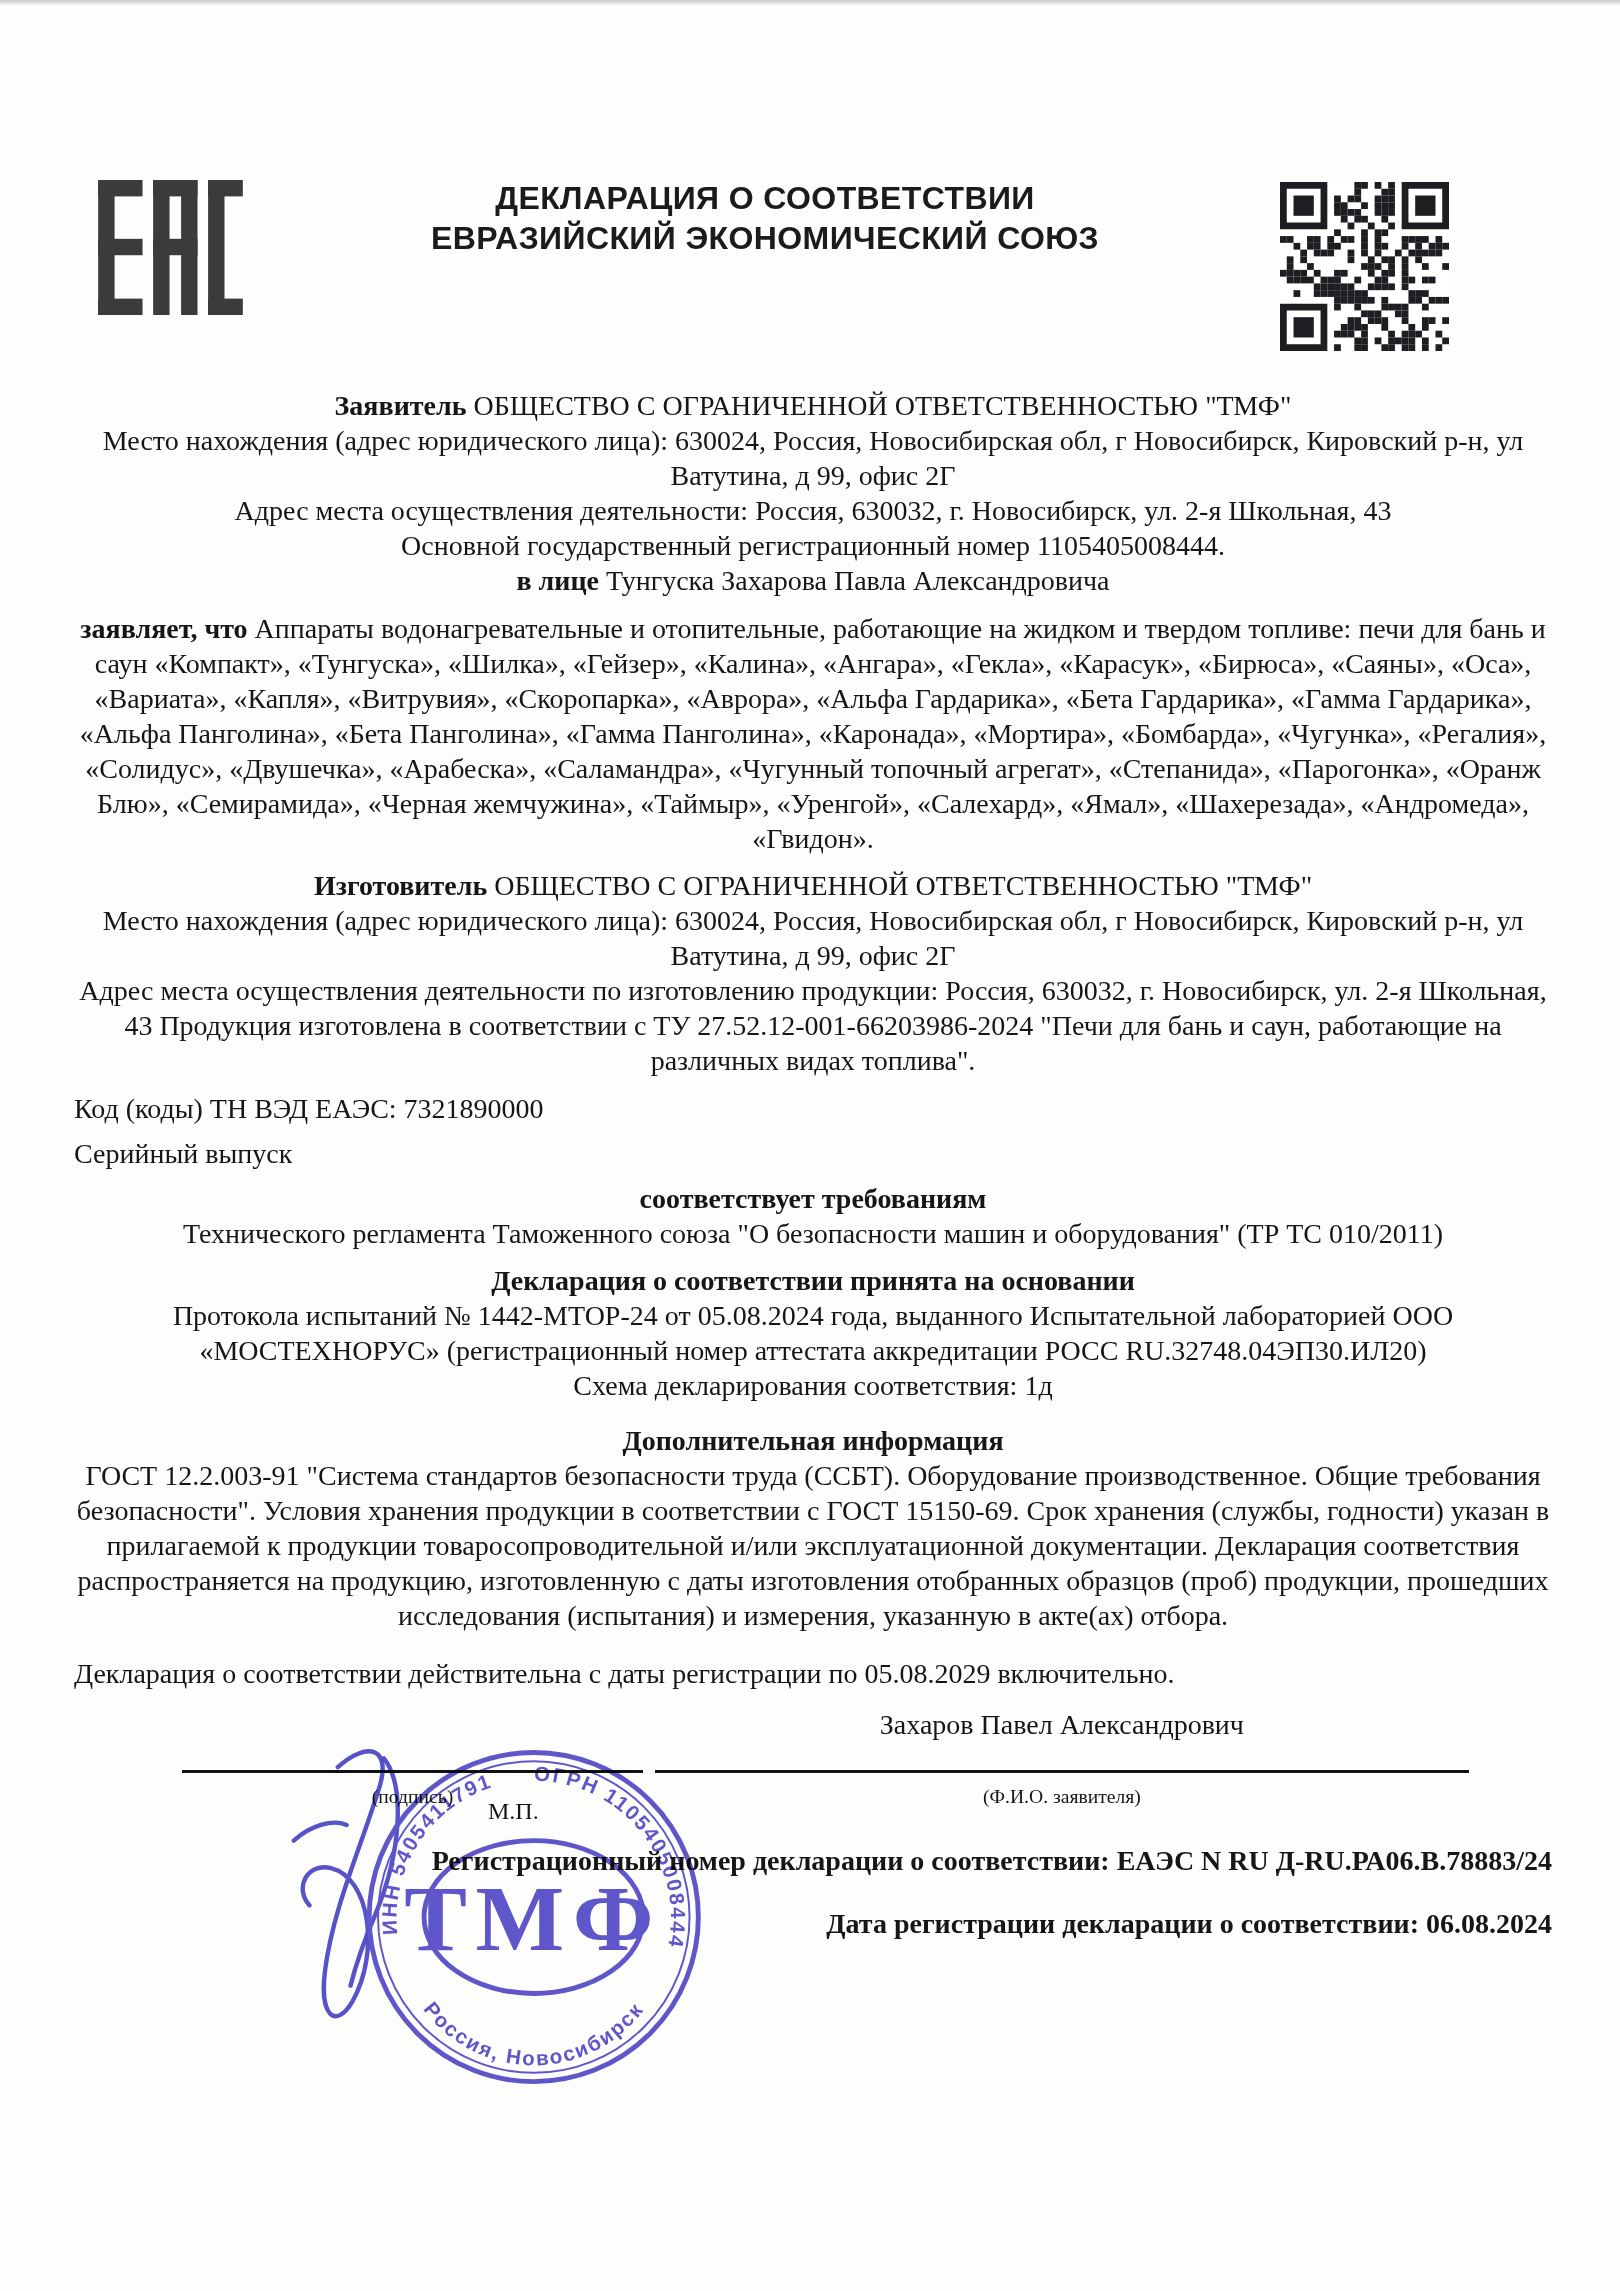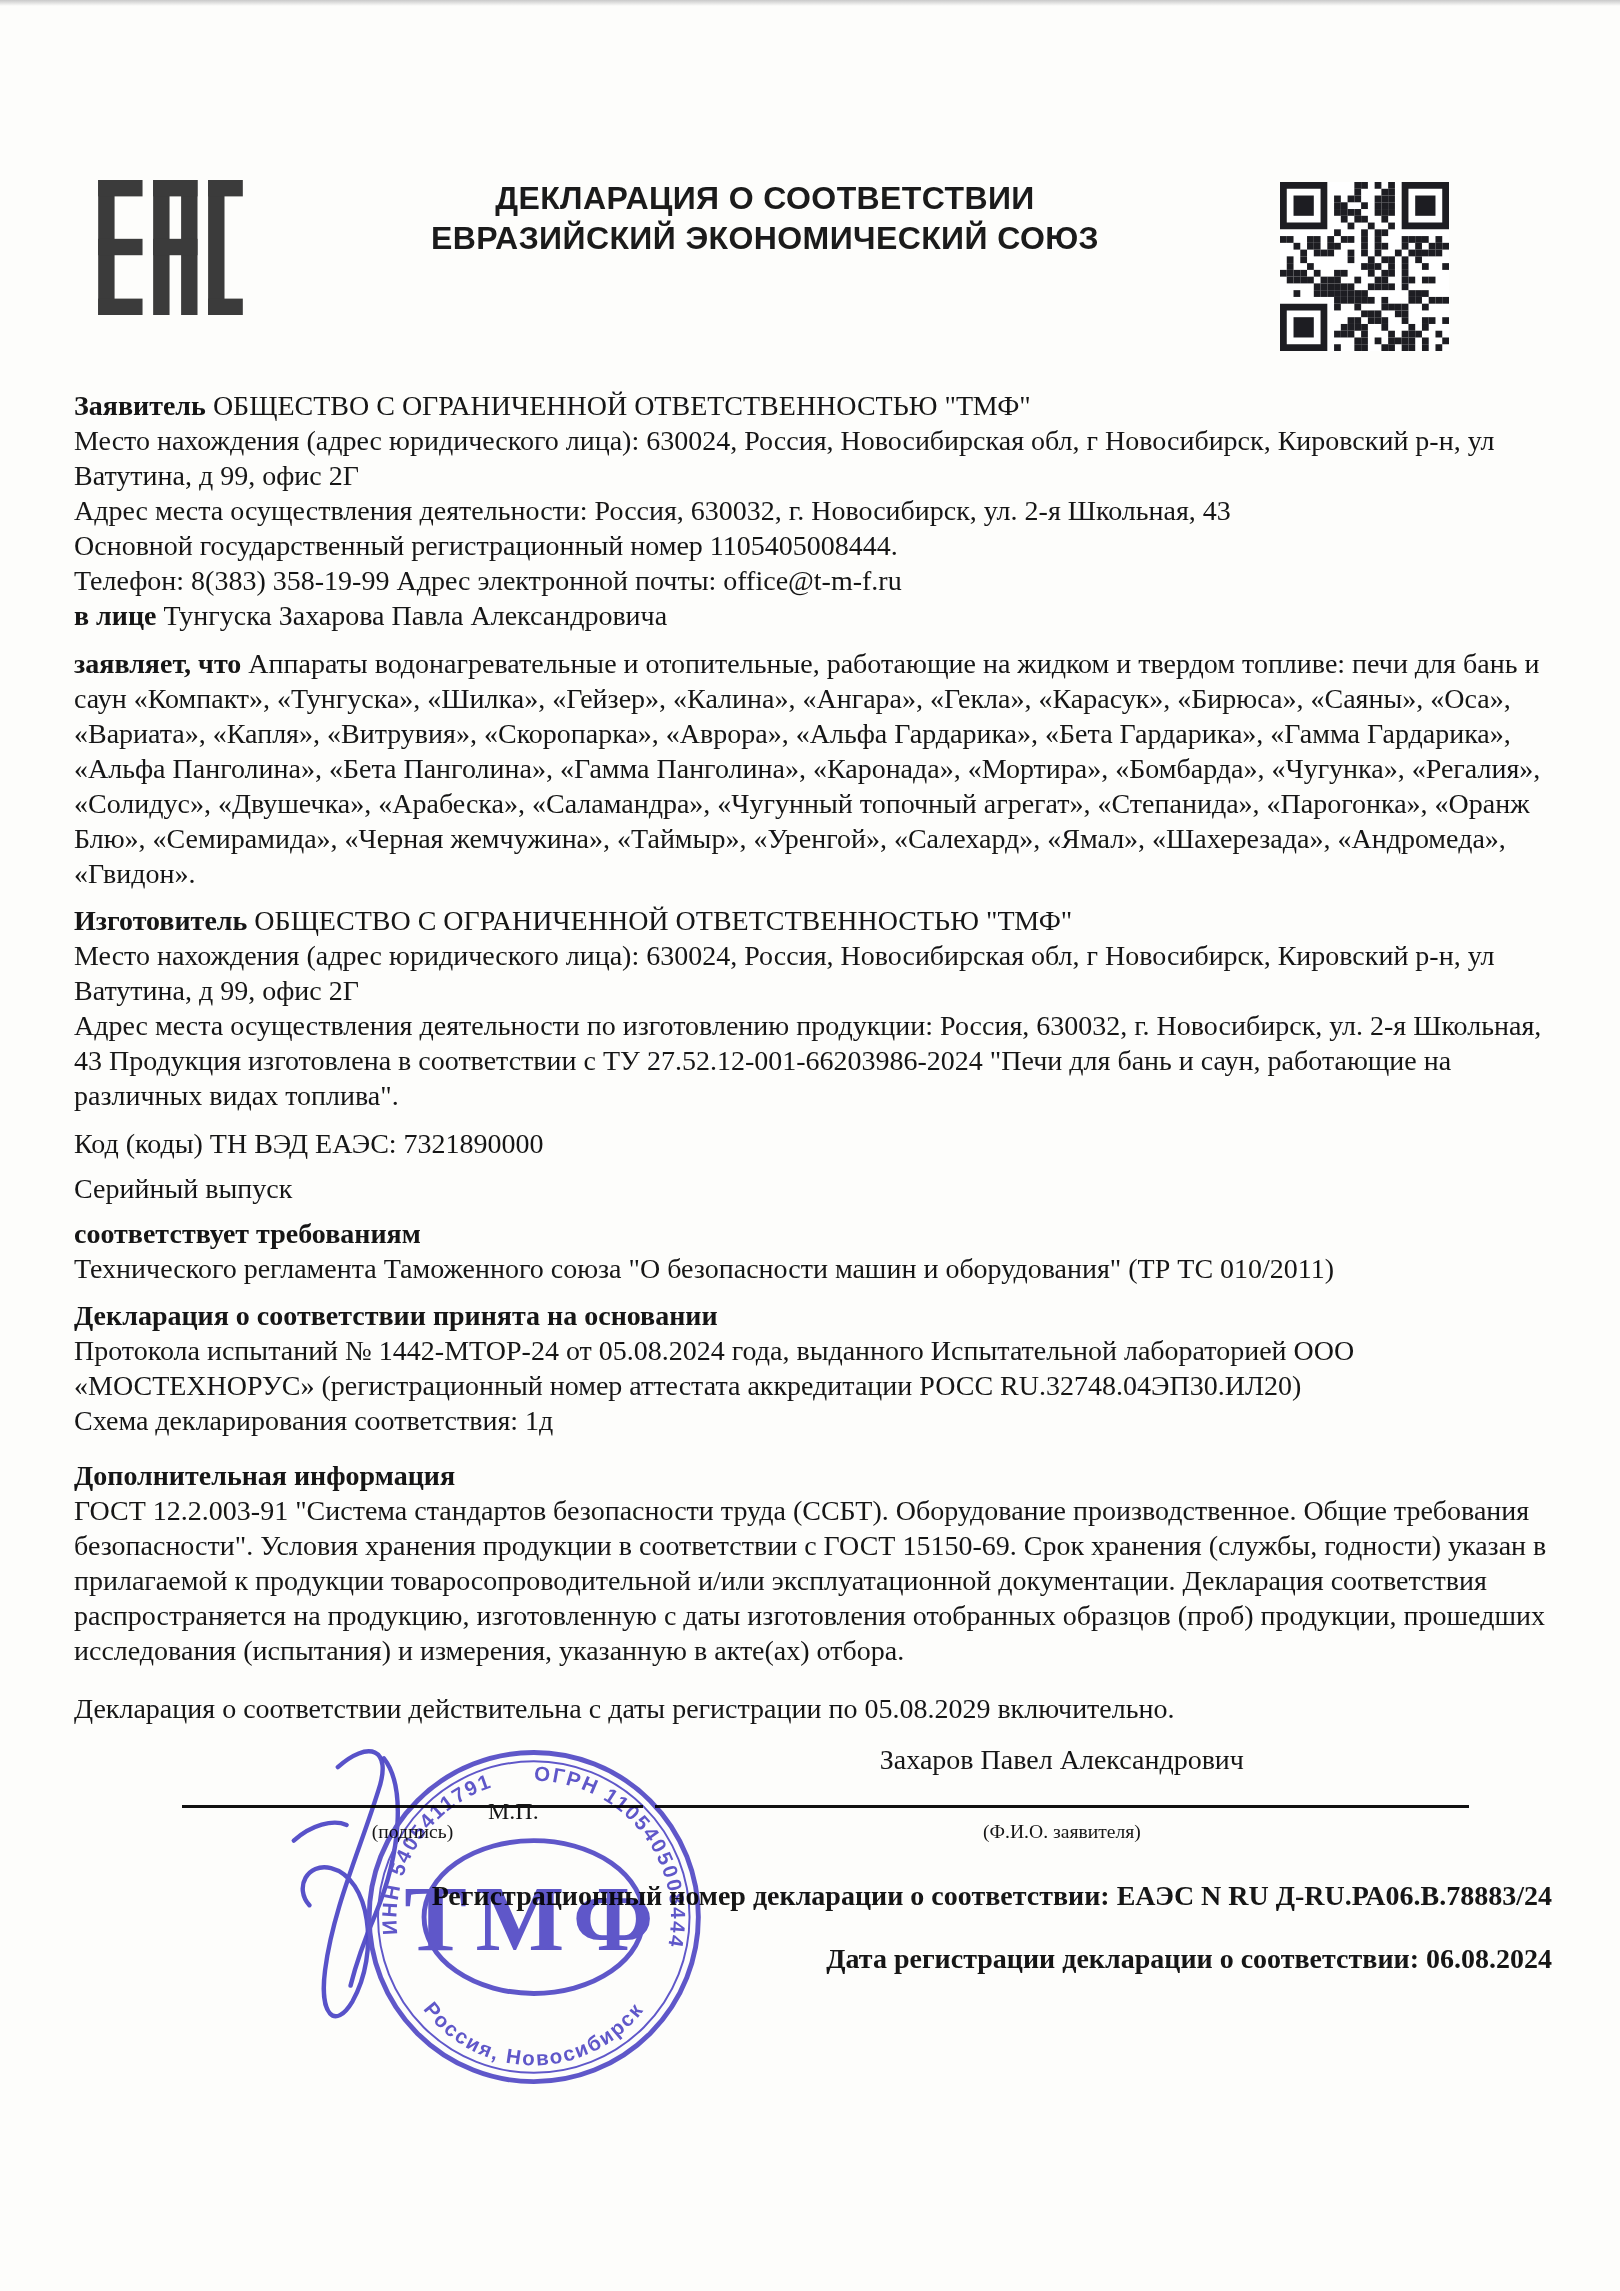--- a/index.html
+++ b/index.html
@@ -17,21 +17,21 @@
     position:absolute;left:314px;top:178px;width:902px;text-align:center;
     font-family:"Liberation Sans","DejaVu Sans",sans-serif;font-weight:bold;
     font-size:32px;line-height:40px;letter-spacing:0.4px;color:#1b1b1b;
   }
   .qr{position:absolute;left:1280px;top:182px;}
   
   .content{
     position:absolute;left:74px;top:388px;width:1478px;
     font-size:28px;line-height:35px;
   }
-  .sec{margin:0 0 12.7px 0;}
+  .sec{margin:0 0 12.7px 0;text-align:center;}
   .sec div{margin:0;}
   b.lead{font-weight:bold;}
   .gap-lg{margin-bottom:19.6px;}
   .single{margin-bottom:9.8px;}
   .validity{margin-top:23.5px;font-weight:normal;}
   
   .sign-row{display:flex;margin-top:15.7px;align-items:flex-end;}
   .sign-col-left{width:461px;margin-left:108px;}
   .sign-col-right{flex:1;margin-left:11.8px;margin-right:83px;}
   .sign-line{border-bottom:3.9px solid #111;height:0;}
@@ -302,21 +302,20 @@
     </g>
   </svg>
 
   <div class="content">
 
     <section class="sec">
       <div><b class="lead">Заявитель</b> <span>ОБЩЕСТВО С ОГРАНИЧЕННОЙ ОТВЕТСТВЕННОСТЬЮ "ТМФ"</span></div>
       <div>Место нахождения (адрес юридического лица): 630024, Россия, Новосибирская обл, г Новосибирск, Кировский р-н, ул Ватутина, д 99, офис 2Г</div>
       <div>Адрес места осуществления деятельности: Россия, 630032, г. Новосибирск, ул. 2-я Школьная, 43</div>
       <div>Основной государственный регистрационный номер 1105405008444.</div>
-      <div>Телефон: 8(383) 358-19-99 Адрес электронной почты: office@t-m-f.ru</div>
       <div><b class="lead">в лице</b> <span>Тунгуска Захарова Павла Александровича</span></div>
     </section>
 
     <section class="sec">
       <div><b class="lead">заявляет, что</b> <span>Аппараты водонагревательные и отопительные, работающие на жидком и твердом топливе: печи для бань и саун «Компакт», «Тунгуска», «Шилка», «Гейзер», «Калина», «Ангара», «Гекла», «Карасук», «Бирюса», «Саяны», «Оса», «Вариата», «Капля», «Витрувия», «Скоропарка», «Аврора», «Альфа Гардарика», «Бета Гардарика», «Гамма Гардарика», «Альфа Панголина», «Бета Панголина», «Гамма Панголина», «Каронада», «Мортира», «Бомбарда», «Чугунка», «Регалия», «Солидус», «Двушечка», «Арабеска», «Саламандра», «Чугунный топочный агрегат», «Степанида», «Парогонка», «Оранж Блю», «Семирамида», «Черная жемчужина», «Таймыр», «Уренгой», «Салехард», «Ямал», «Шахерезада», «Андромеда», «Гвидон».</span></div>
     </section>
 
     <section class="sec">
       <div><b class="lead">Изготовитель</b> <span>ОБЩЕСТВО С ОГРАНИЧЕННОЙ ОТВЕТСТВЕННОСТЬЮ "ТМФ"</span></div>
       <div>Место нахождения (адрес юридического лица): 630024, Россия, Новосибирская обл, г Новосибирск, Кировский р-н, ул Ватутина, д 99, офис 2Г</div>

